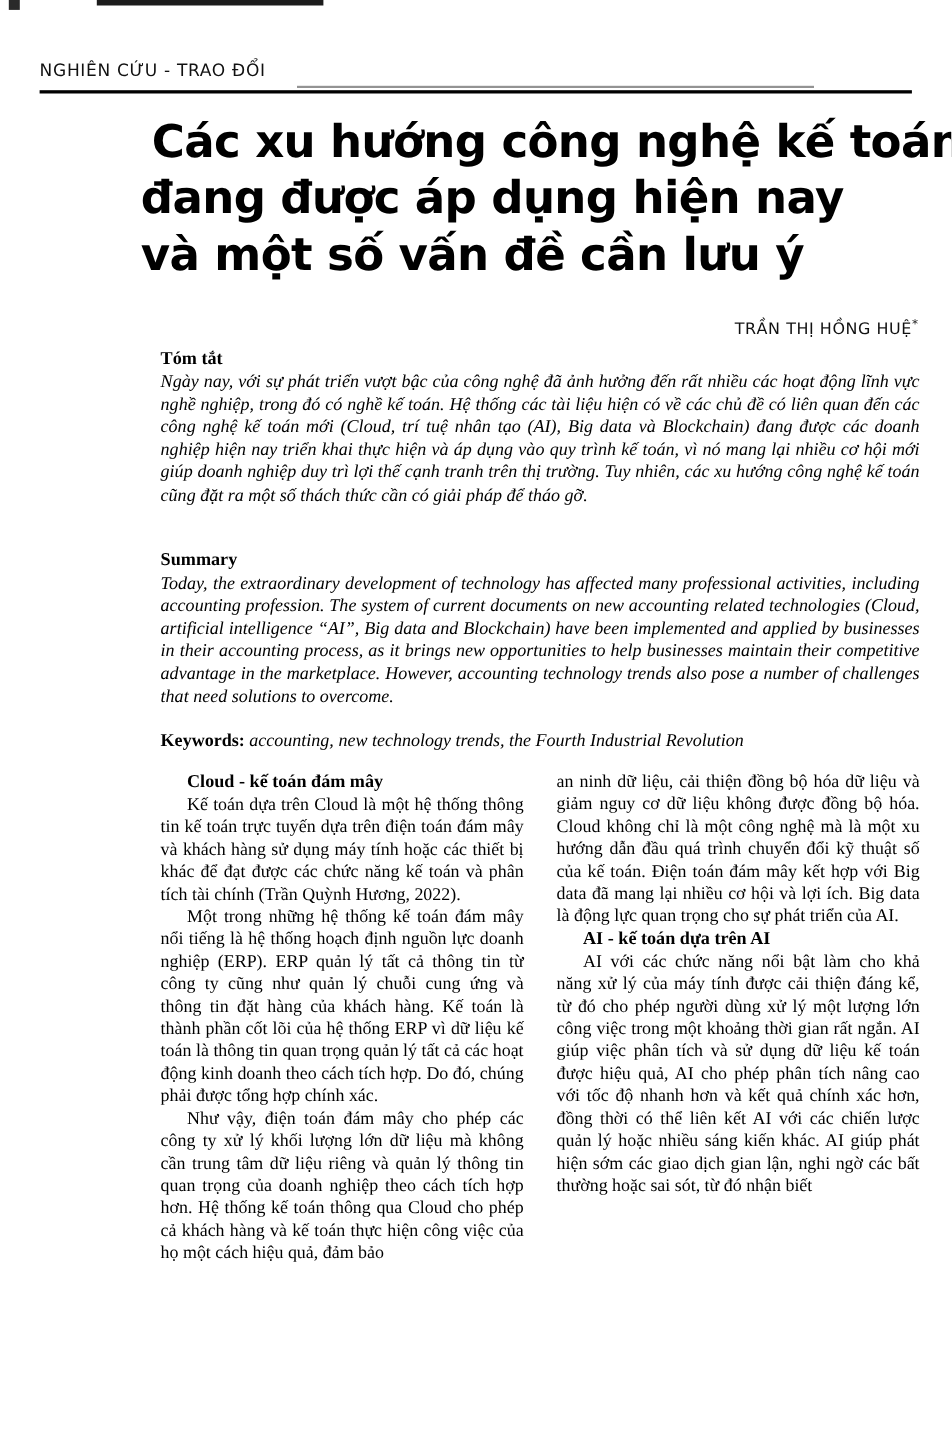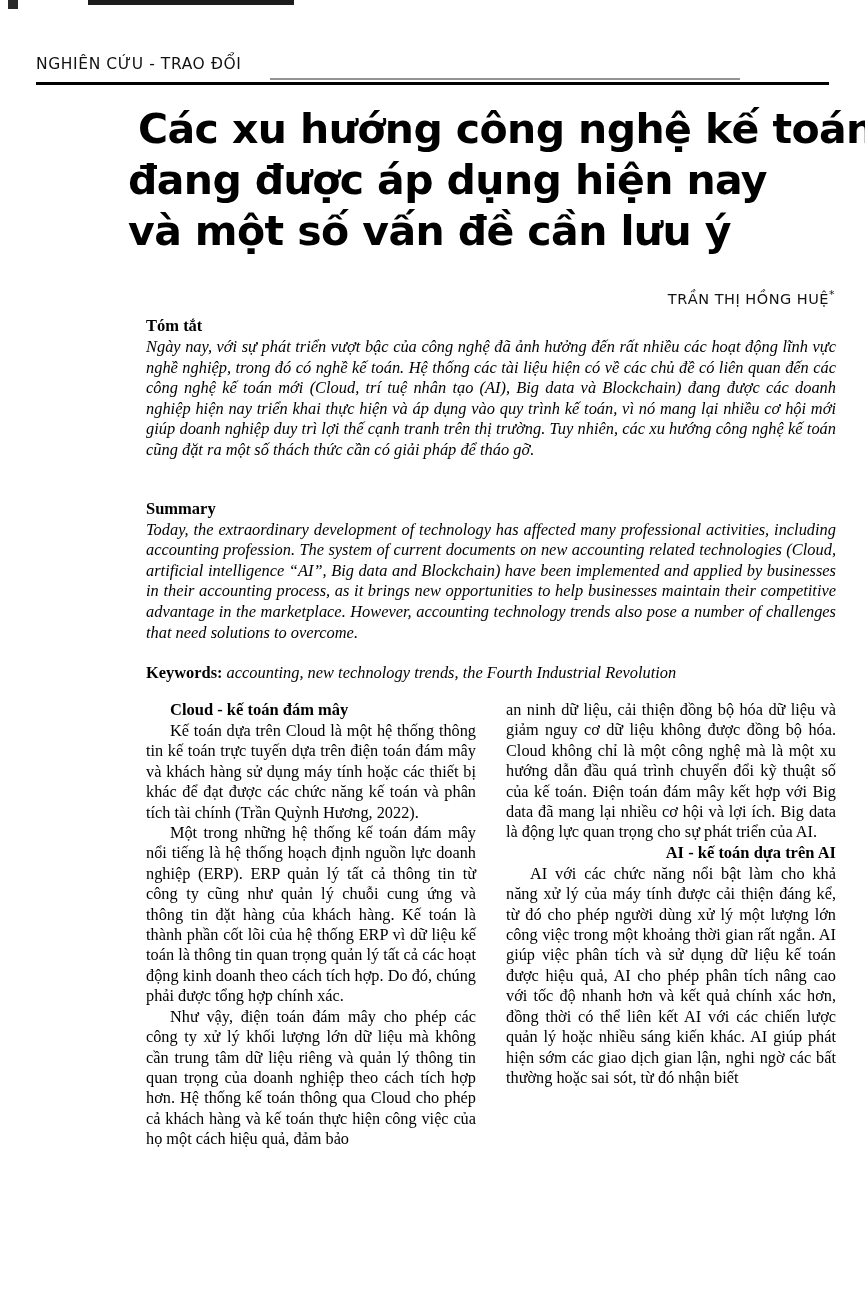--- a/index.html
+++ b/index.html
@@ -163,21 +163,21 @@
     text-indent: 18px;
   }
   .sub-head {
     font-family: "Liberation Serif", "DejaVu Serif", serif;
     font-weight: 700;
     font-size: 16.5px;
     line-height: 20px;
     margin: 0 0 1px 0;
     text-indent: 24px;
   }
-  .sub-head.tight { margin-top: 0px; text-align: right; }
+  .sub-head.tight { margin-top: 0px; }
   p.body {
     font-family: "Liberation Serif", "DejaVu Serif", serif;
     font-size: 16.3px;
     line-height: 20.4px;
     text-align: justify;
     text-indent: 24px;
     margin: 0;
     -webkit-hyphens: none;
     hyphens: none;
   }

